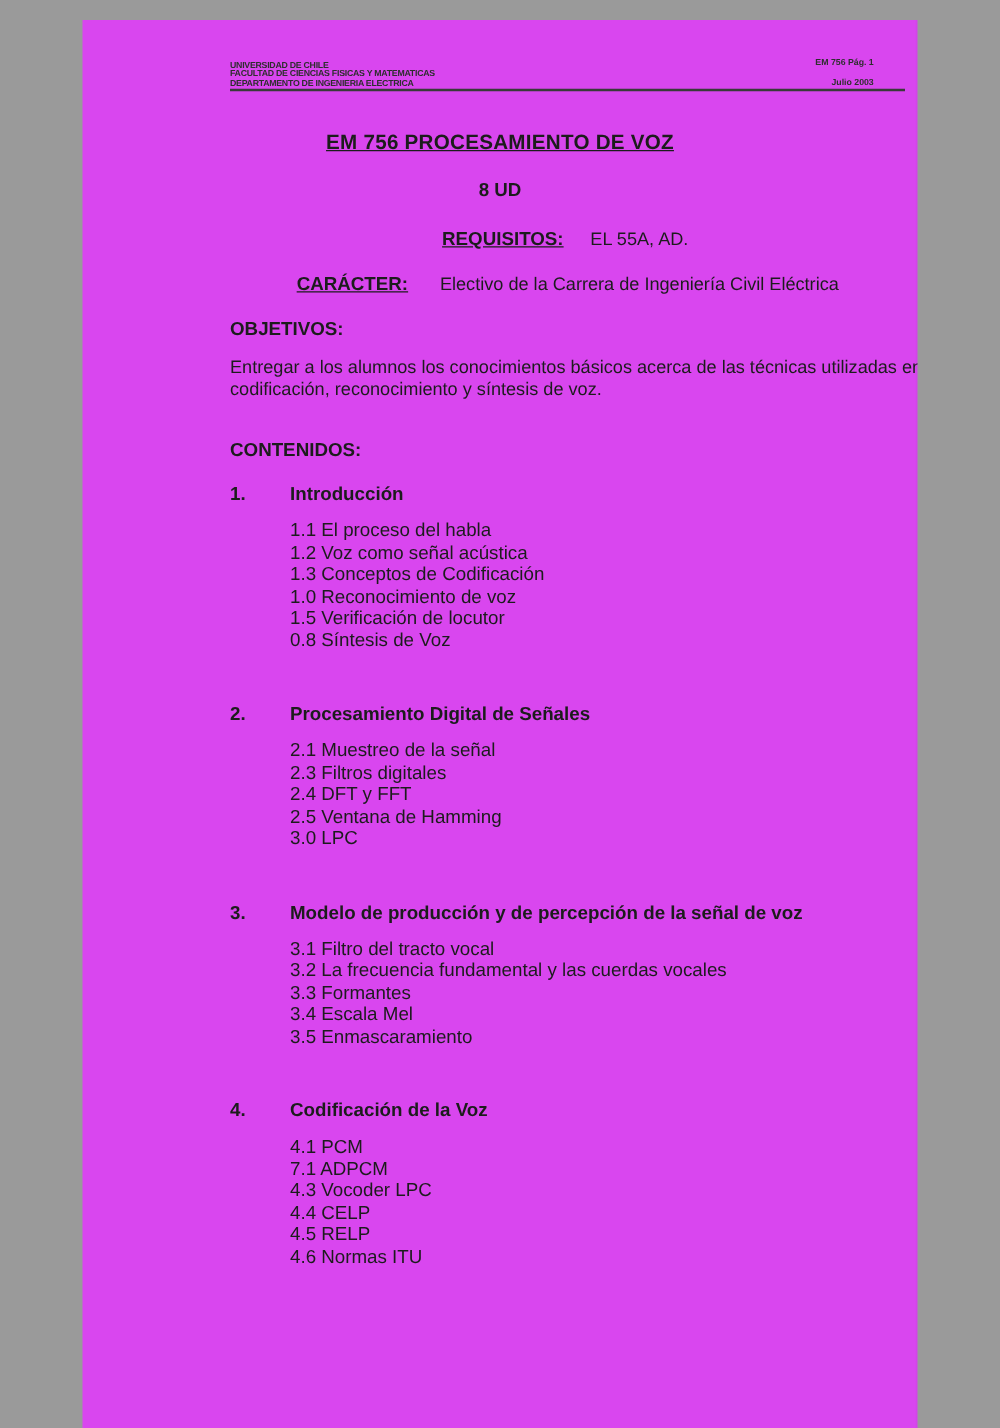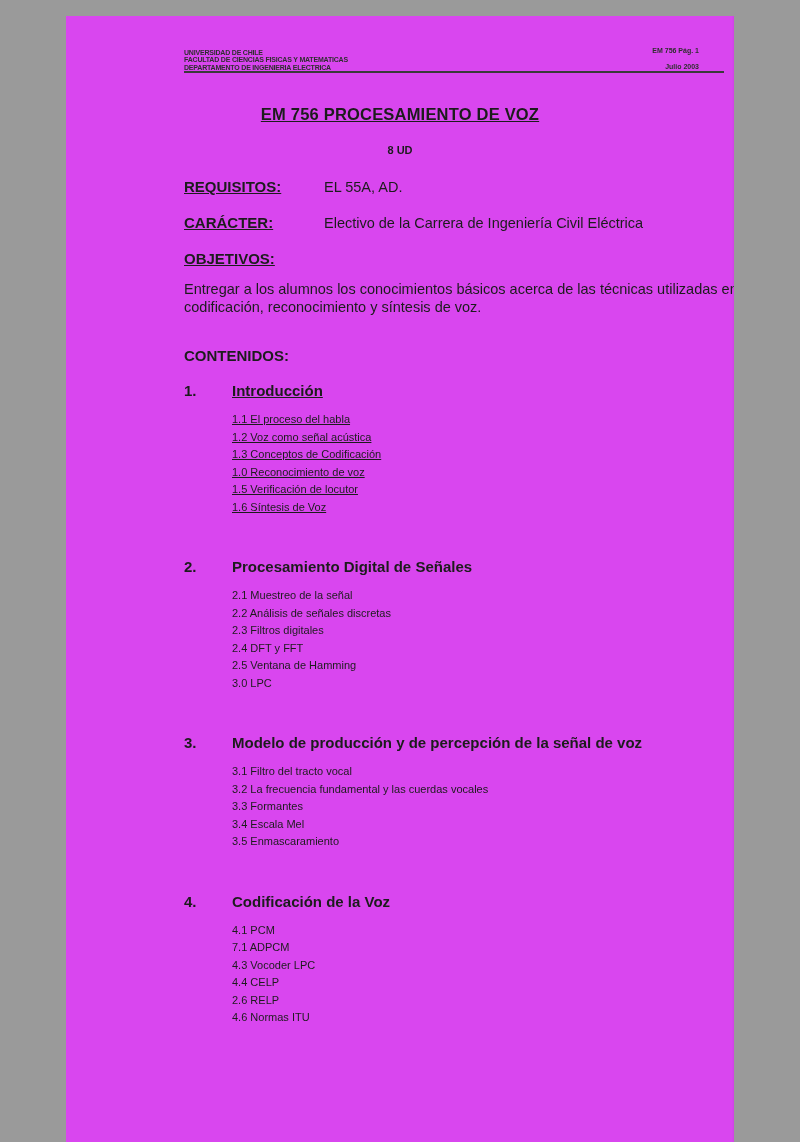--- a/index.html
+++ b/index.html
@@ -54,65 +54,64 @@
     margin-top: 32px;
     text-align: center;
     font-size: 16.5px;
     font-weight: bold;
     text-decoration: underline;
     letter-spacing: 0.2px;
   }
   .subtitle {
     margin-top: 20px;
     text-align: center;
-    font-size: 11px;
-    font-weight: bold;
-  }
-
-  
-  .fields { margin: 22px 35px 0 118px; }
+    font-size: 15px;
+    font-weight: bold;
+  }
+
+  
+  .fields { margin: 22px 35px 0 118px; text-align: center; }
   .field-row { margin-bottom: 19px; font-size: 15px; }
   .field-label {
     display: inline-block;
     width: 140px;
     font-weight: bold;
     text-decoration: underline;
     vertical-align: top;
   }
   .field-value { font-size: 14.5px; }
 
   .objetivos-label {
     margin: 14px 0 0 118px;
     font-size: 15px;
     font-weight: bold;
-    text-decoration: underline;
   }
   .objetivos-text {
     margin: 13px 35px 0 118px;
     width: 562px;
     font-size: 14.5px;
     line-height: 18px;
   }
 
   .contenidos-label {
     margin: 31px 0 0 118px;
     font-size: 15px;
     font-weight: bold;
   }
 
   
   .sections { margin: 18px 35px 0 118px; }
   .section { margin-top: 42px; }
-  .section:first-child { margin-top: 18px; text-decoration: underline; }
+  .section:first-child { margin-top: 18px; }
   .section-head { font-size: 15px; font-weight: bold; }
   .section-number { display: inline-block; width: 48px; }
   .section-items {
     margin-left: 48px;
     margin-top: 12px;
-    font-size: 11px;
+    font-size: 15px;
     line-height: 17.5px;
     list-style: none;
   }
 
   
   .scan-edge-bottom {
     position: absolute; left: 0; bottom: 0;
     width: 100%; height: 3px;
     background: linear-gradient(to top, rgba(0,0,0,0.07), rgba(0,0,0,0));
   }
@@ -152,28 +151,27 @@
 
   <div class="sections">
       <div class="section">
         <div class="section-head"><span class="section-number">1.</span><span>Introducción</span></div>
         <ul class="section-items">
           <li>1.1 El proceso del habla</li>
           <li>1.2 Voz como señal acústica</li>
           <li>1.3 Conceptos de Codificación</li>
           <li>1.0 Reconocimiento de voz</li>
           <li>1.5 Verificación de locutor</li>
-          <li>1.6 Síntesis de Voz</li>
+          <li>0.8 Síntesis de Voz</li>
         </ul>
       </div>
       <div class="section">
         <div class="section-head"><span class="section-number">2.</span><span>Procesamiento Digital de Señales</span></div>
         <ul class="section-items">
           <li>2.1 Muestreo de la señal</li>
-          <li>2.2 Análisis de señales discretas</li>
           <li>2.3 Filtros digitales</li>
           <li>2.4 DFT y FFT</li>
           <li>2.5 Ventana de Hamming</li>
           <li>3.0 LPC</li>
         </ul>
       </div>
       <div class="section">
         <div class="section-head"><span class="section-number">3.</span><span>Modelo de producción y de percepción de la señal de voz</span></div>
         <ul class="section-items">
           <li>3.1 Filtro del tracto vocal</li>
@@ -183,21 +181,21 @@
           <li>3.5 Enmascaramiento</li>
         </ul>
       </div>
       <div class="section">
         <div class="section-head"><span class="section-number">4.</span><span>Codificación de la Voz</span></div>
         <ul class="section-items">
           <li>4.1 PCM</li>
           <li>7.1 ADPCM</li>
           <li>4.3 Vocoder LPC</li>
           <li>4.4 CELP</li>
-          <li>2.6 RELP</li>
+          <li>4.5 RELP</li>
           <li>4.6 Normas ITU</li>
         </ul>
       </div>
     </div>
 
   <div class="scan-edge-bottom"></div>
   <div class="scan-edge-right"></div>
 </div>
 
 </body></html>

